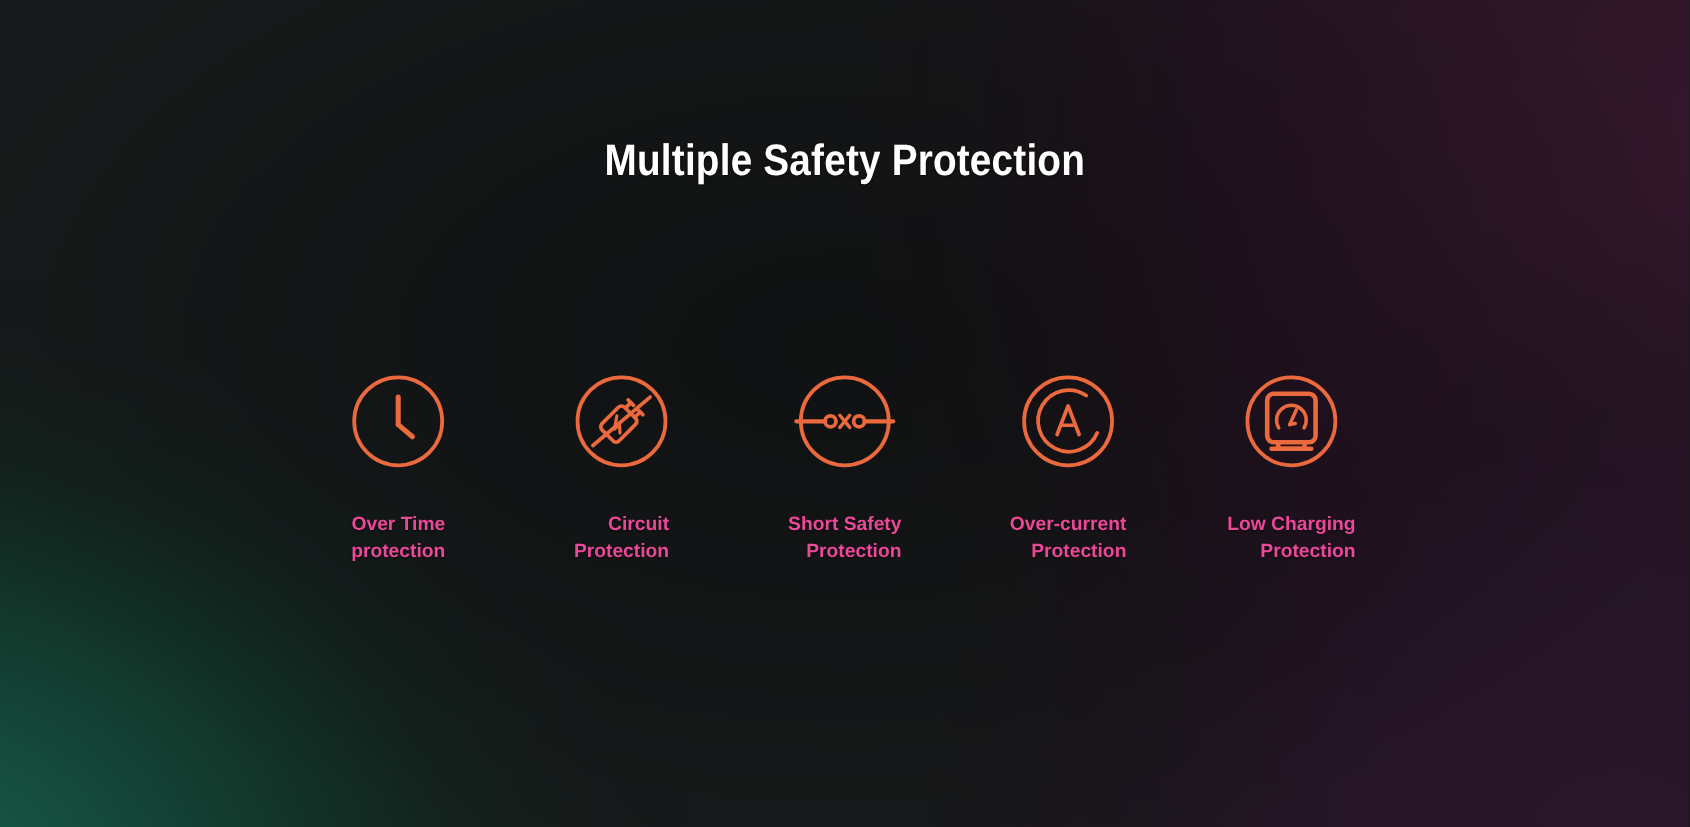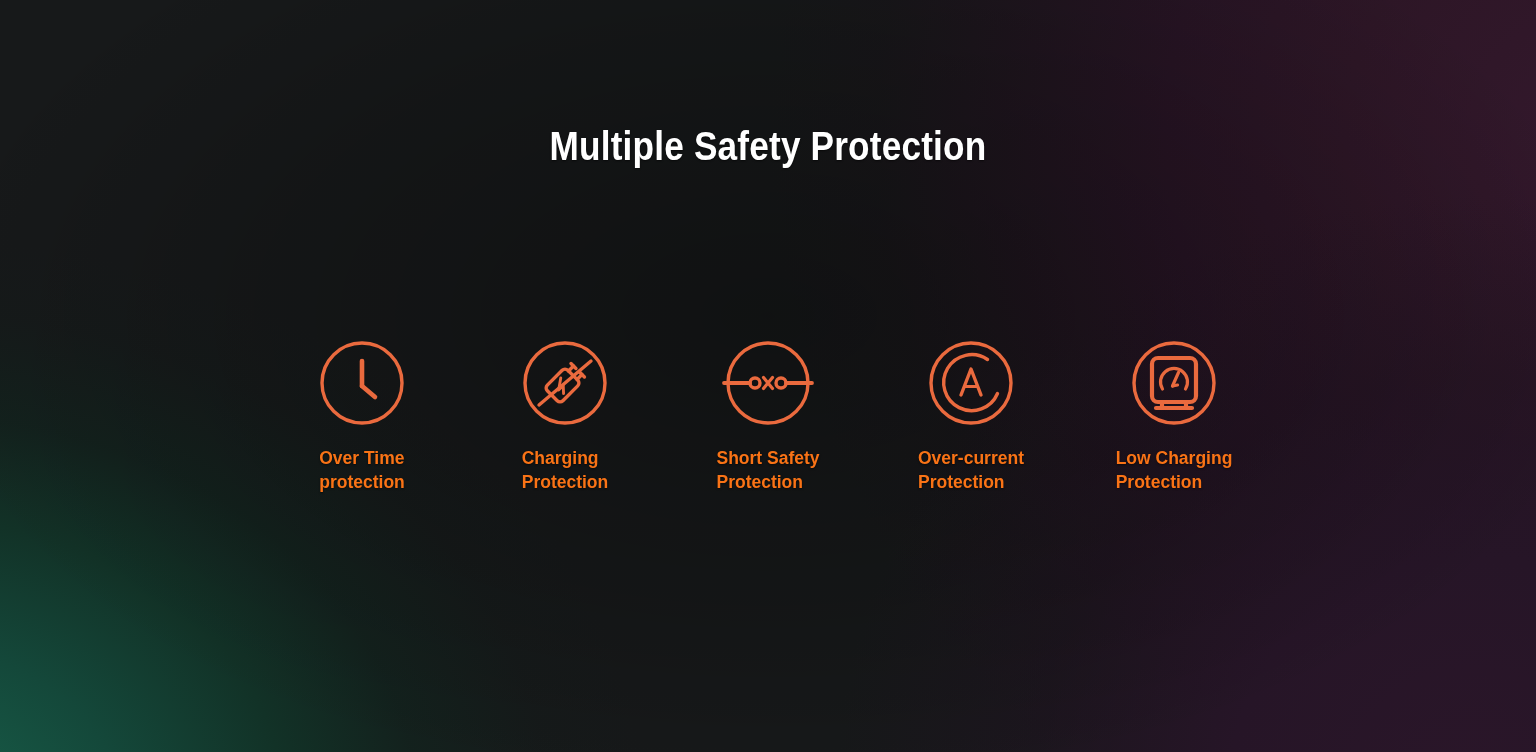--- a/index.html
+++ b/index.html
@@ -87,23 +87,23 @@
     width:90px;
     height:90px;
     display:flex;
     align-items:center;
     justify-content:center;
   }
 
   .icon-wrap svg { display:block; overflow:visible; }
 
   .feature-label {
-    margin-top:18px;
-    text-align:left;
-    color:#f97316;
+    margin-top:36px;
+    text-align:right;
+    color:#ec4899;
     font-size:17.5px;
     line-height:24px;
     font-weight:600;
     white-space:pre-line;
     text-shadow:0 1px 2px rgba(0,0,0,0.5);
   }
 </style>
 </head>
 <body>
 
@@ -143,21 +143,21 @@
             <path d="M55 50 L62 50"></path>
             <path d="M62 34.5 L62 41.5"></path>
             <path d="M62 46.5 L62 53.5"></path>
 
             <path d="M44.5 37.5 L34.5 44.5 L41 44.5 L35.5 50.5" stroke-width="2.9"></path>
           </g>
 
           <path d="M18 66 L70 22" stroke-width="3.4"></path>
         </svg>
       </div>
-      <div class="feature-label">Charging
+      <div class="feature-label">Circuit
 Protection</div>
     </div>
 
     <div class="feature">
       <div class="icon-wrap">
         <svg width="88" height="88" viewBox="0 0 88 88" fill="none" stroke="#ea6a3e" stroke-width="3.4" stroke-linecap="round" stroke-linejoin="round">
           <circle cx="44" cy="44" r="40"></circle>
 
           <path d="M0 44 L26 44" stroke-width="3.8"></path>
           <circle cx="31" cy="44" r="5" stroke-width="3.4"></circle>

